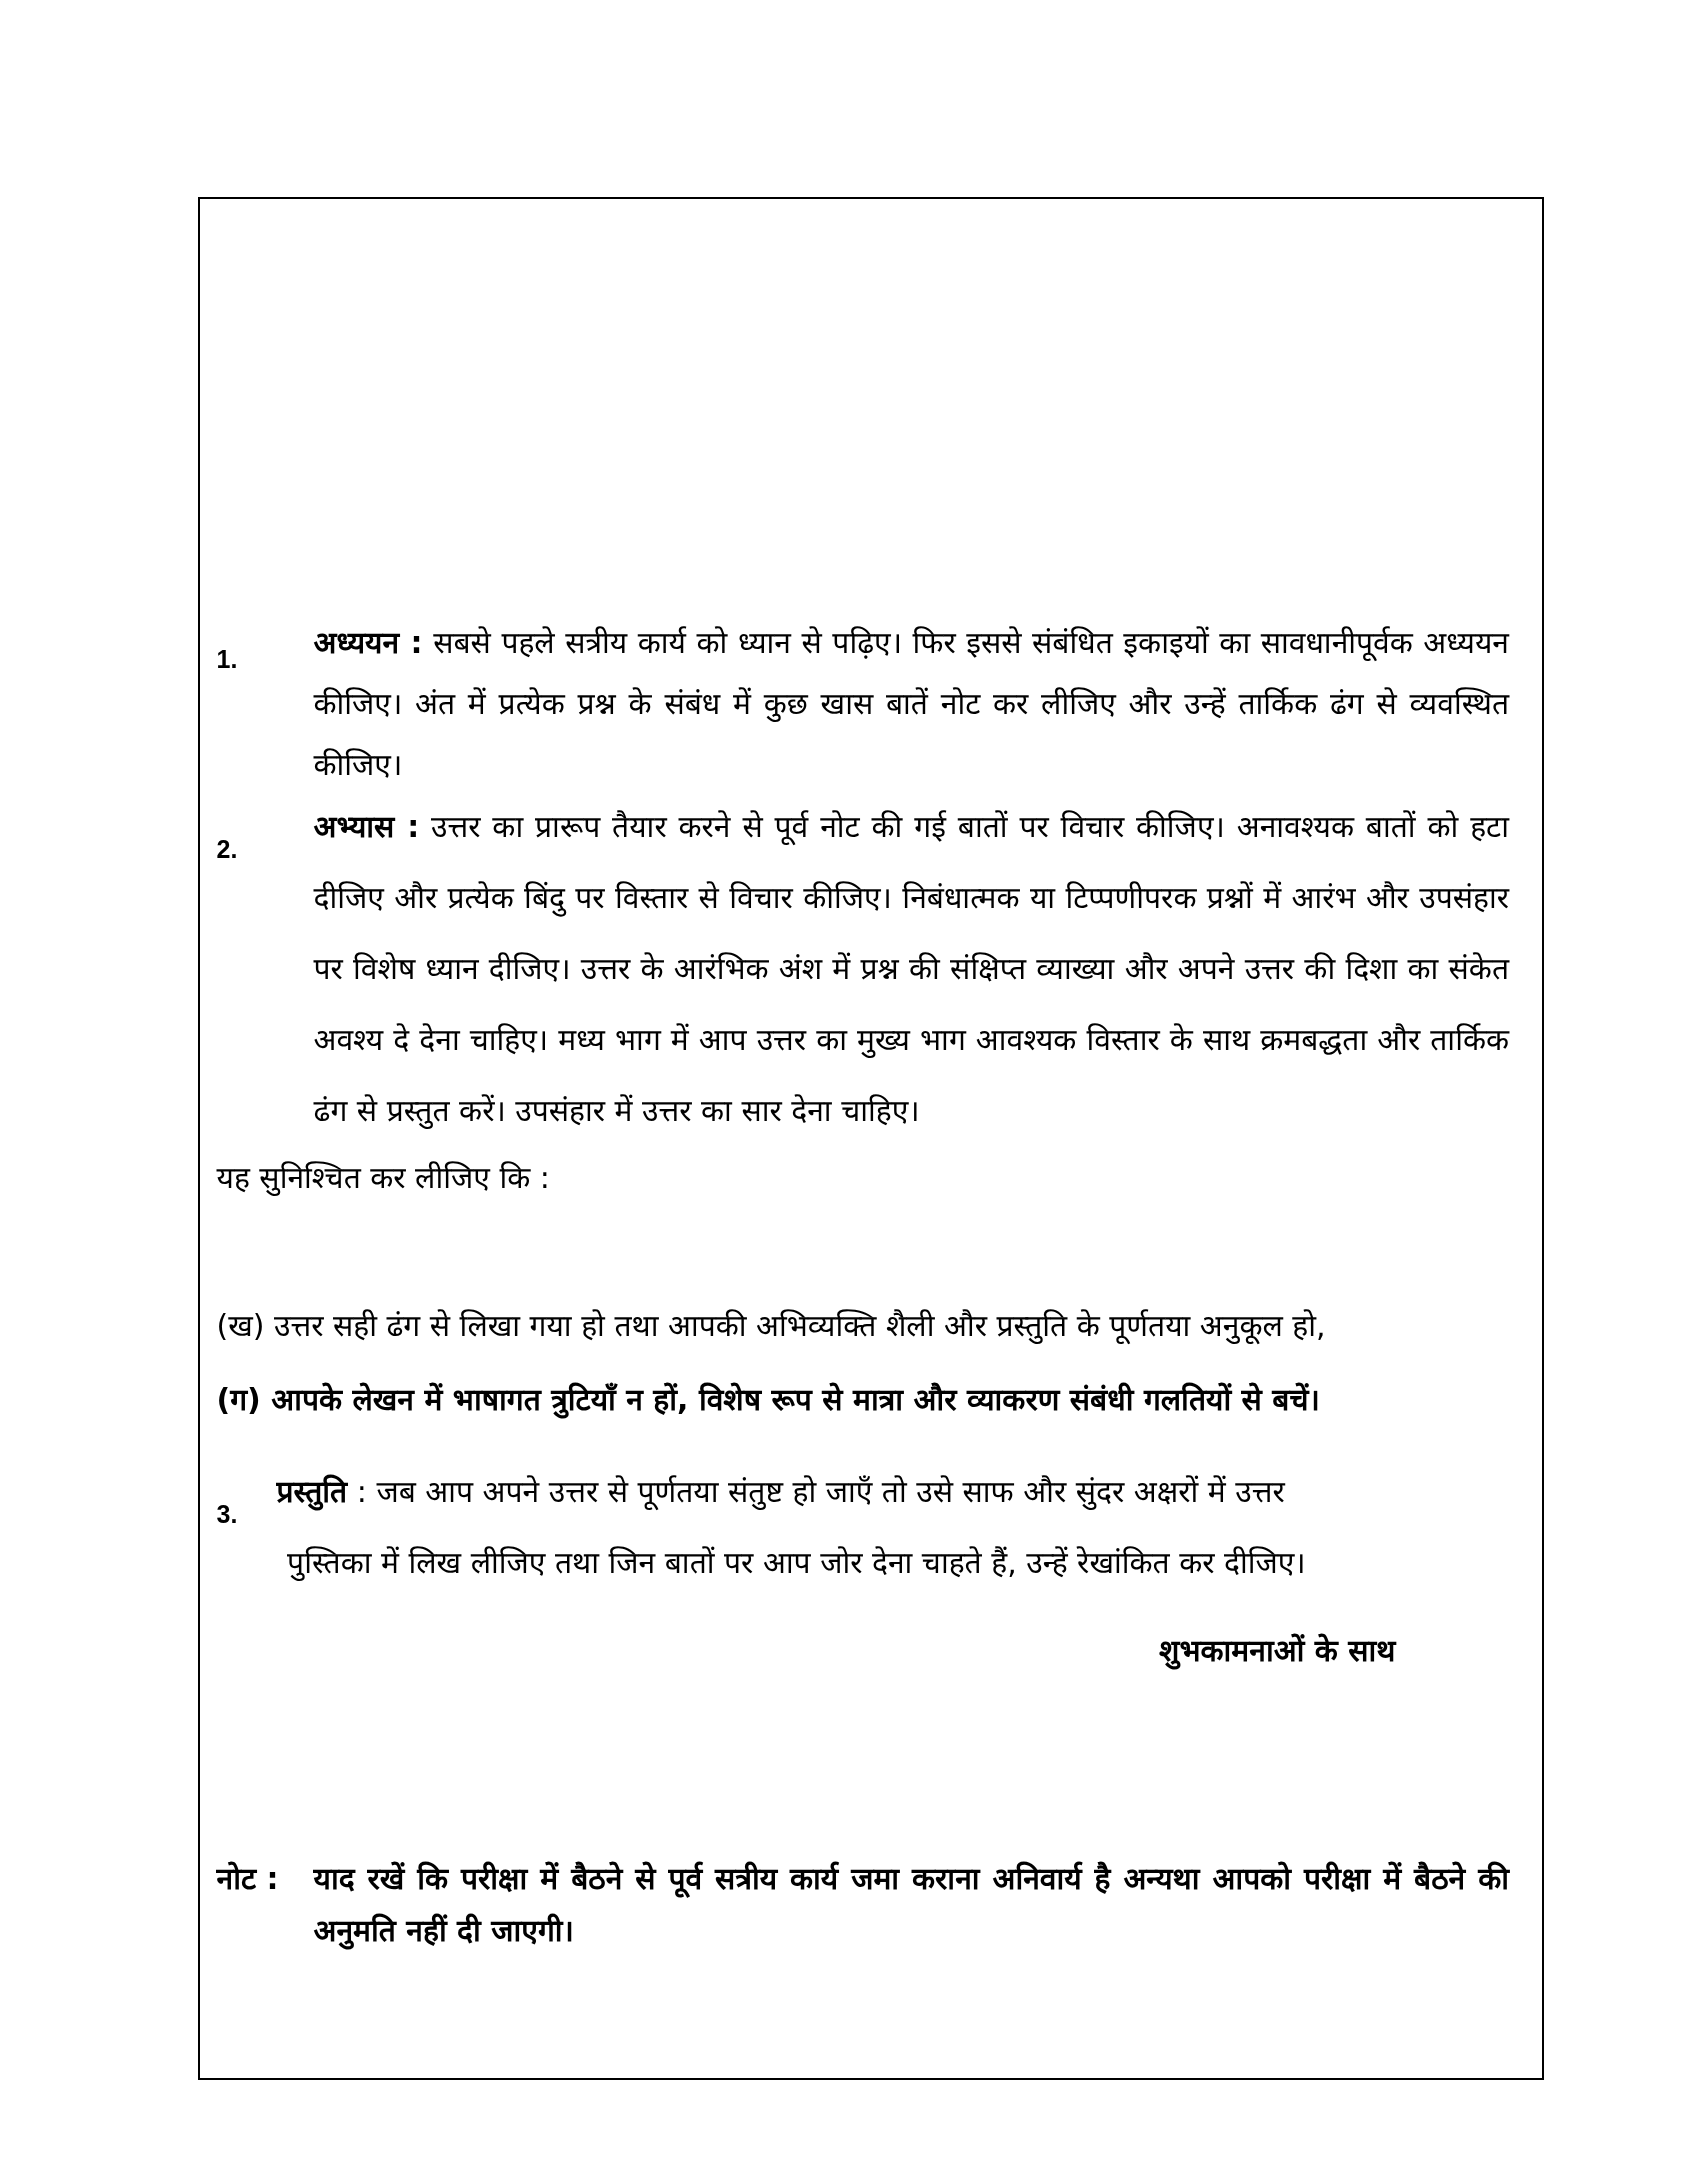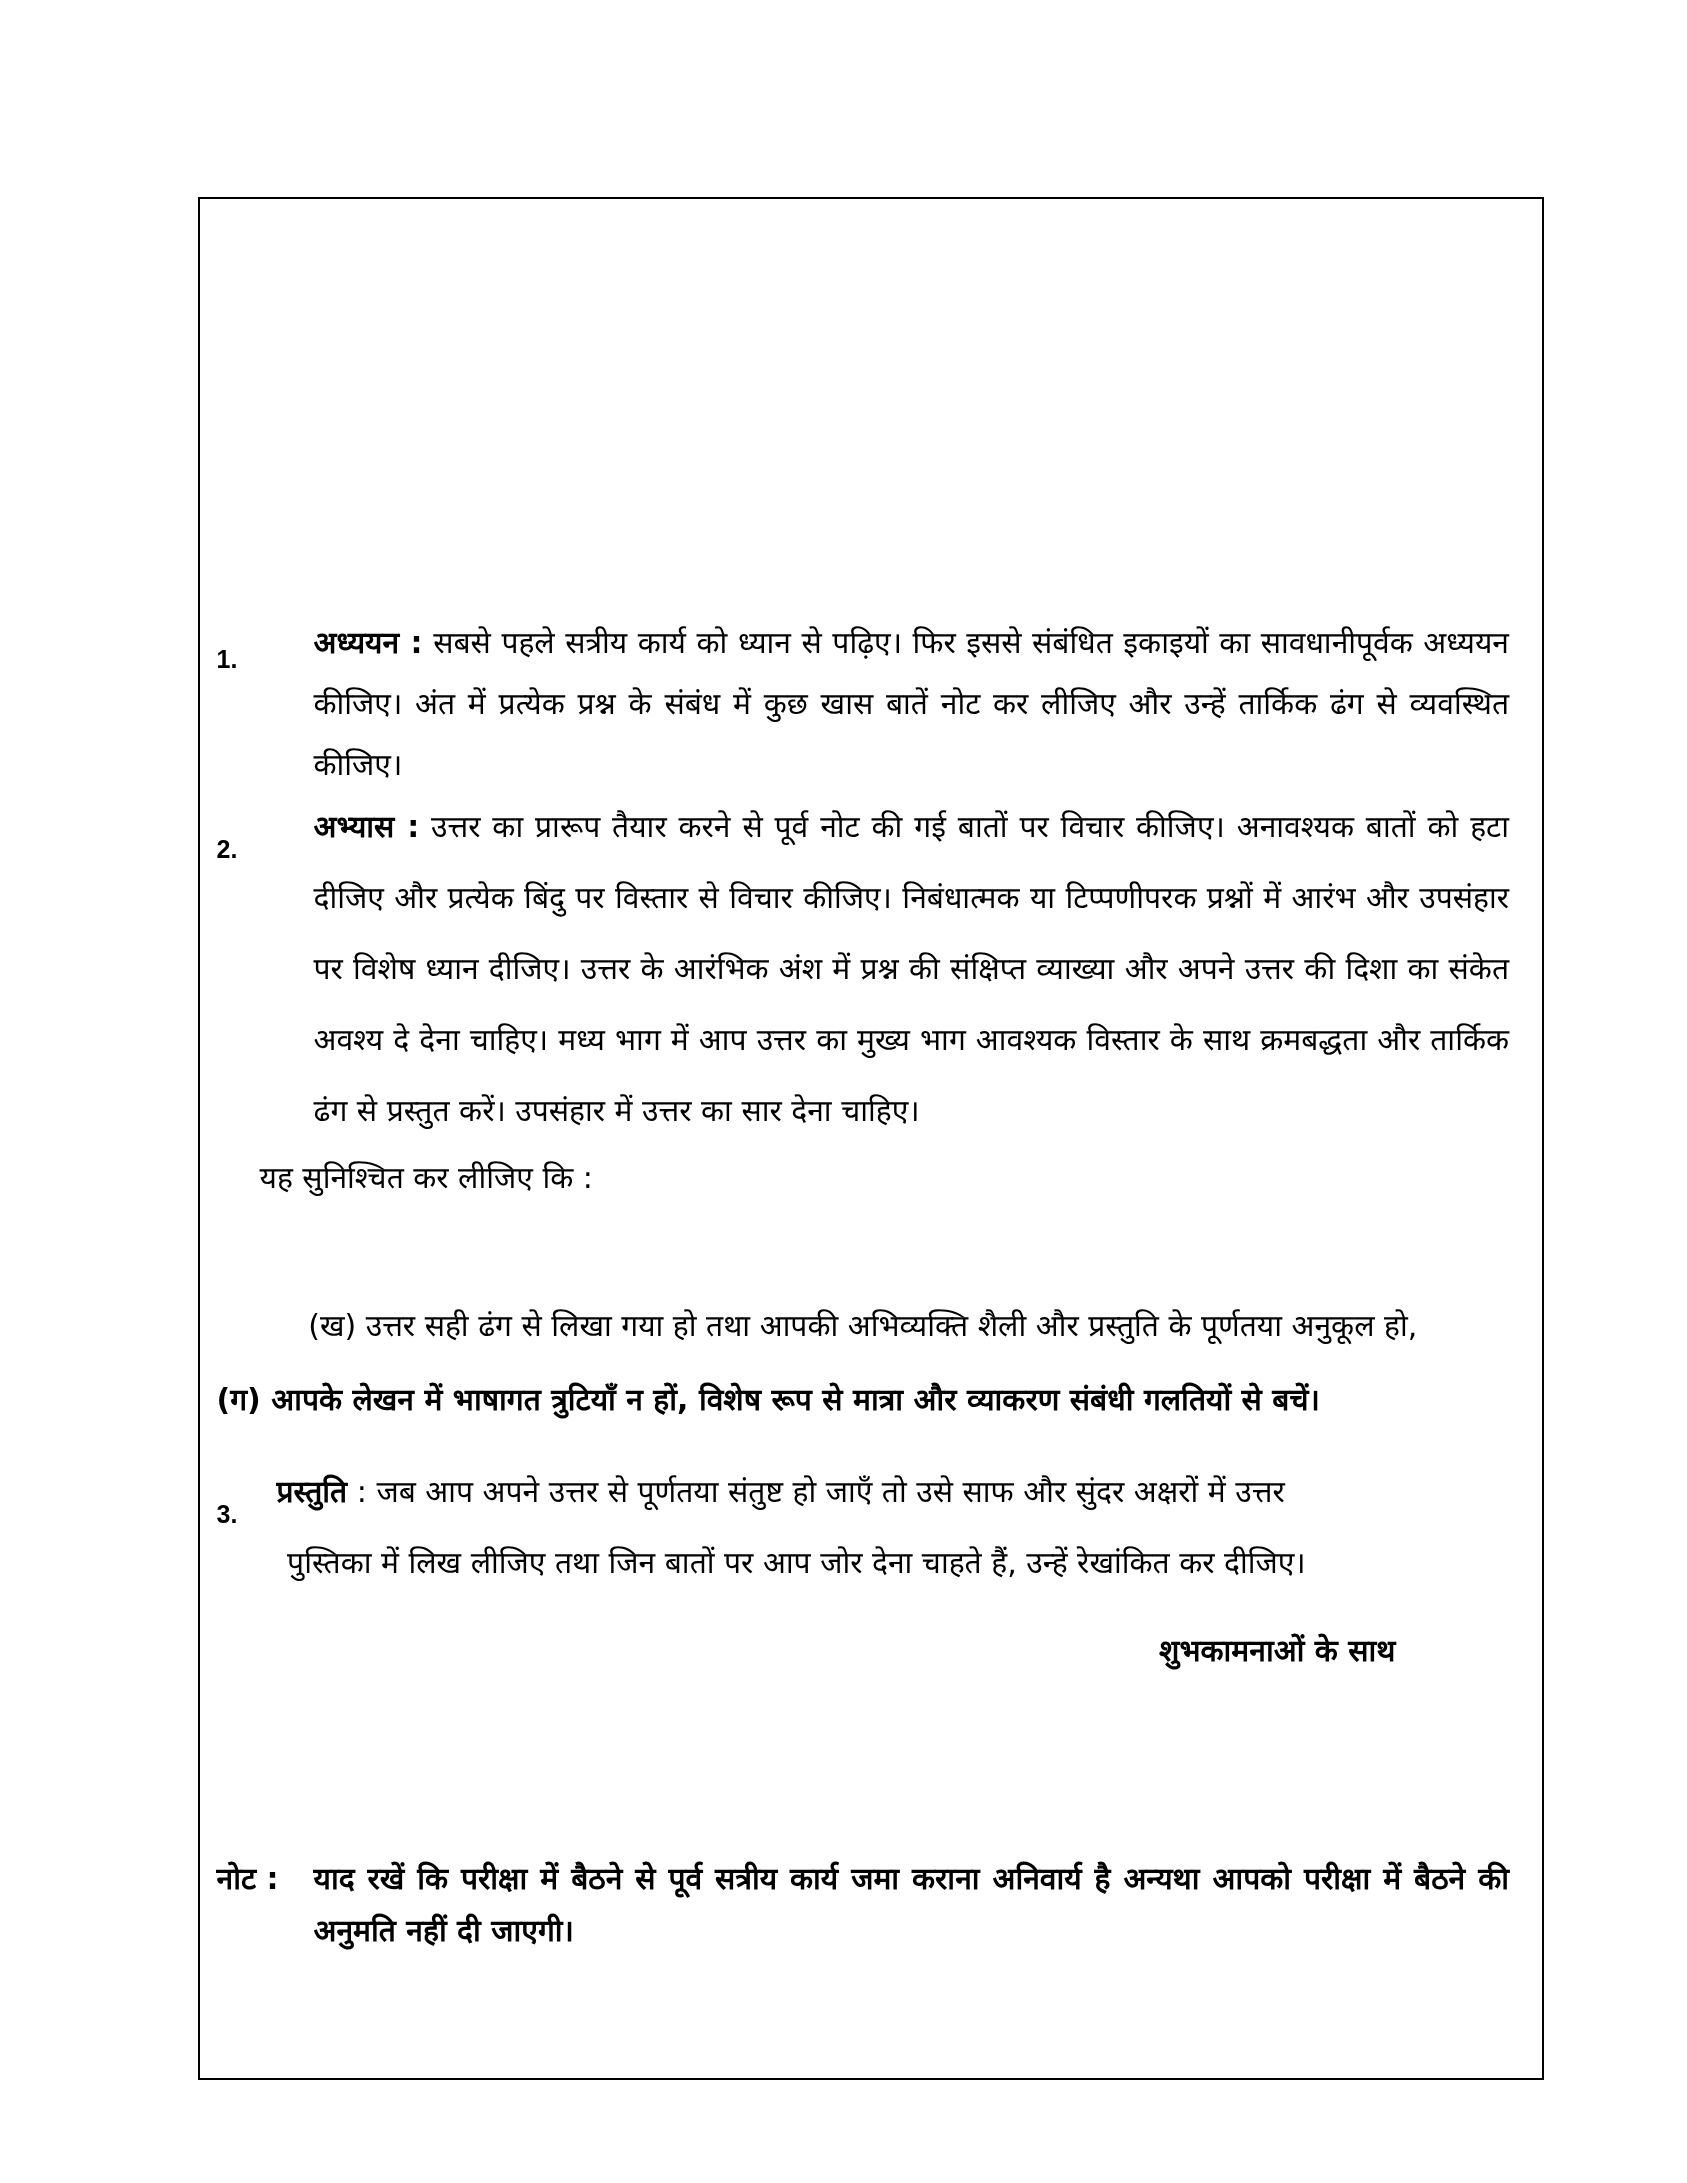--- a/index.html
+++ b/index.html
@@ -54,23 +54,23 @@
     text-align-last: left;
   }
   .item-body b {
     font-weight: bold;
   }
   .item1 { top: 413px; line-height: 61px; }
   .item1 .num { top: 17px; }
   .item2 { top: 592px; line-height: 71px; }
   .item2 .num { top: 22.5px; }
   .plain { position: absolute; left: 16.5px; right: 33px; font-size: 30px; line-height: 46px; }
-  .ensure { top: 956px; margin-left: 43px; }
+  .ensure { top: 956px; }
   .sub-ka { top: 1030px; }
-  .sub-kha { top: 1104px; text-align: center; }
+  .sub-kha { top: 1104px; }
   .sub-ga { top: 1178px; font-weight: bold; }
   .item3 { top: 1257px; line-height: 71px; }
   .item3 .num { top: 22.5px; }
   .item3 .item-body { margin-left: 60px; }
   .item3 .cont { display: block; margin-left: 10.6px; }
   .wishes {
     position: absolute;
     left: 959px;
     top: 1429px;
     font-size: 30px;

